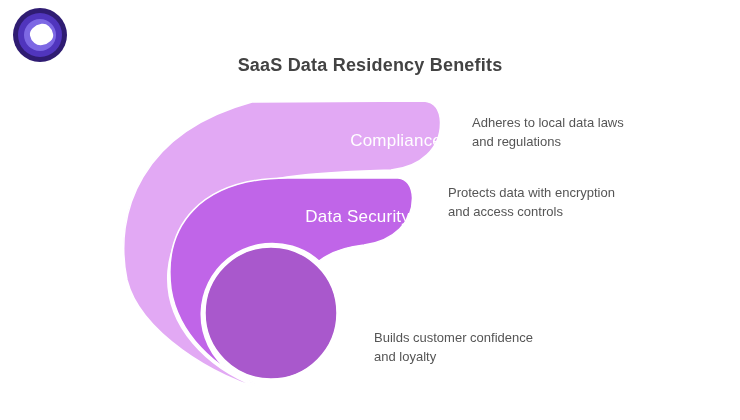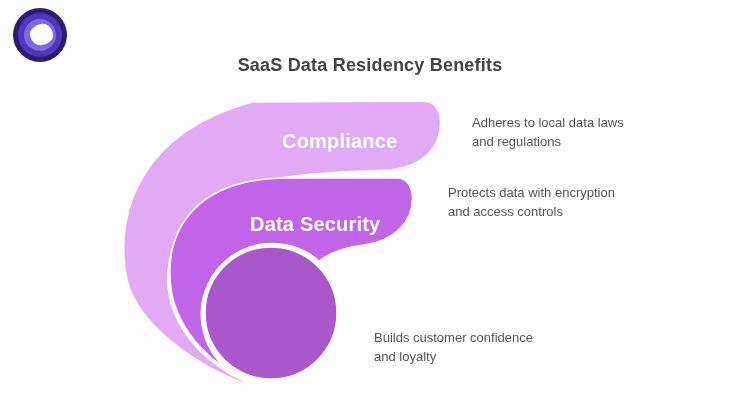--- a/index.html
+++ b/index.html
@@ -19,25 +19,25 @@
               transform:rotate(-10deg);}
 
   
   .title{position:absolute;left:0;right:0;top:55px;text-align:center;
          font-size:18px;font-weight:700;color:#434343;letter-spacing:.2px;}
 
   
   svg.swirl{position:absolute;left:0;top:0;}
 
   
-  .band-label{position:absolute;color:#fff;font-weight:700;font-size:20px;
-              line-height:16px;text-align:left;white-space:pre-line;
+  .band-label{position:absolute;color:#fff;font-weight:400;font-size:17px;
+              line-height:16px;text-align:right;white-space:pre-line;
               letter-spacing:.2px;}
   .lbl-compliance{left:282px;top:133px;width:160px;}
-  .lbl-security{left:250px;top:216px;width:160px;}
+  .lbl-security{left:250px;top:209px;width:160px;}
   .lbl-trust{left:191px;top:300px;width:160px;}
 
   
   .note{position:absolute;color:#555;font-size:13px;line-height:19px;
         white-space:pre-line;}
   .note-1{left:472px;top:113px;}
   .note-2{left:448px;top:183px;}
   .note-3{left:374px;top:288px;margin-top:40px;}
 </style>
 </head>

